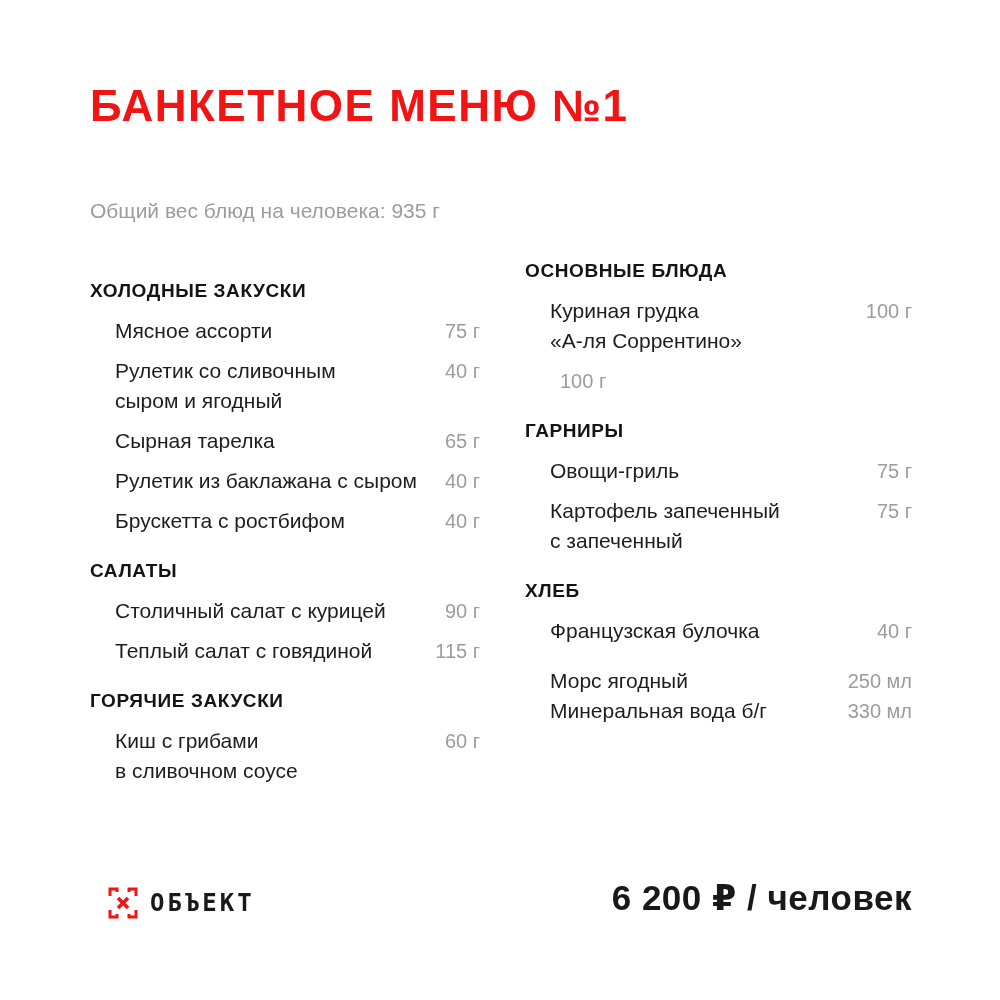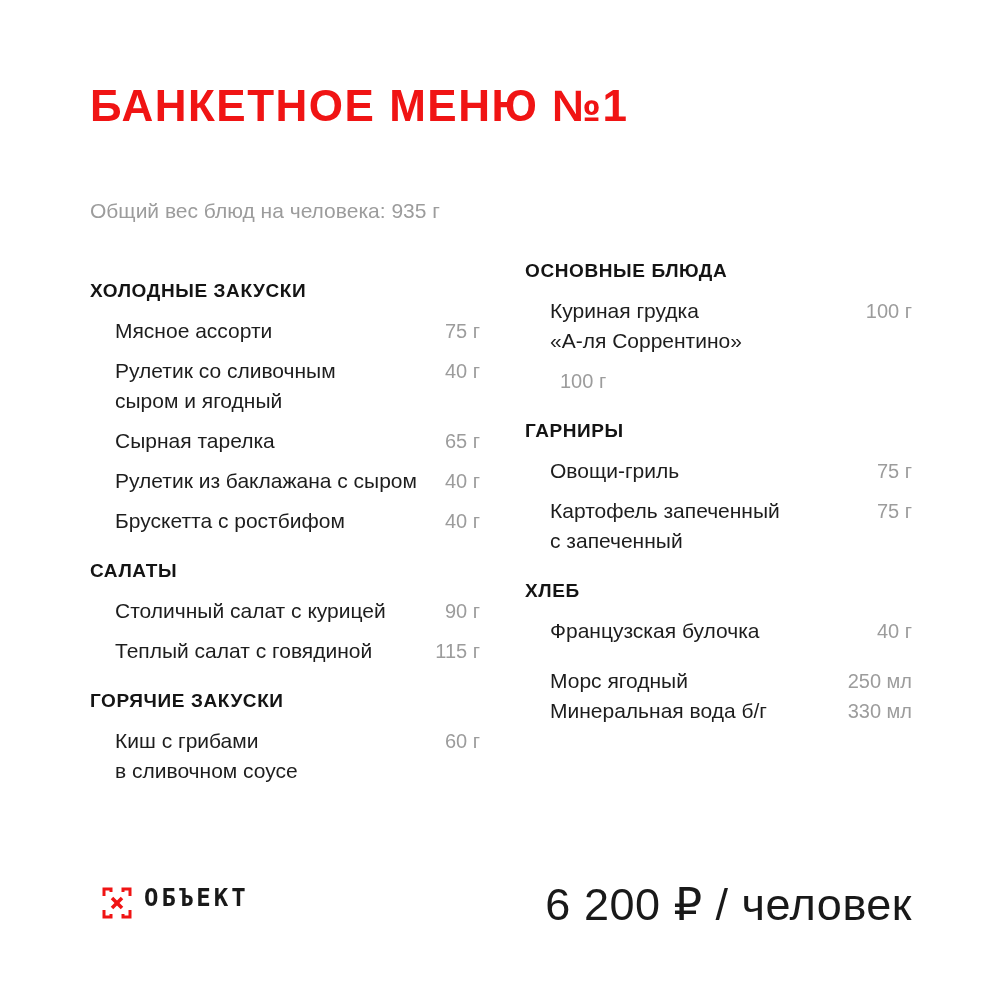--- a/index.html
+++ b/index.html
@@ -64,40 +64,41 @@
   .name { color: #1d1d1d; white-space: nowrap; }
   .weight {
     color: #9c9c9c;
     font-size: 20px;
     white-space: nowrap;
     padding-left: 10px;
   }
   .line2 { color: #1d1d1d; white-space: nowrap; }
   .brand {
     position: absolute;
-    left: 98px;
+    left: 104px;
     top: 884px;
     display: flex;
+    align-items: center;
   }
   .brand-icon { width: 38px; height: 38px; flex: none; }
   .brand-text {
     font-family: "DejaVu Sans Mono", "Liberation Mono", monospace;
     font-weight: bold;
     font-size: 24px;
     letter-spacing: 3px;
     margin-left: 8px;
     color: #191919;
     white-space: nowrap;
   }
   .price {
     position: absolute;
     right: 88px;
     top: 878px;
-    font-size: 45px;
-    font-weight: normal;
+    font-size: 35px;
+    font-weight: bold;
     letter-spacing: 0.5px;
     color: #191919;
     white-space: nowrap;
   }
 </style>
 </head>
 <body>
 
 <div class="page">
 

